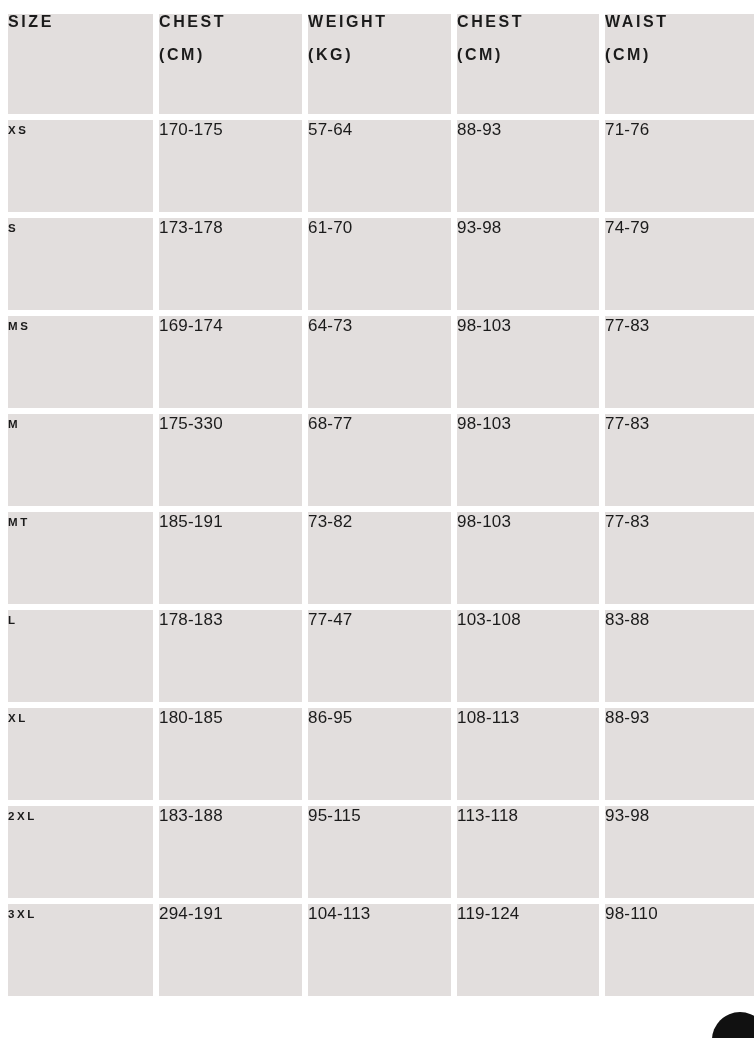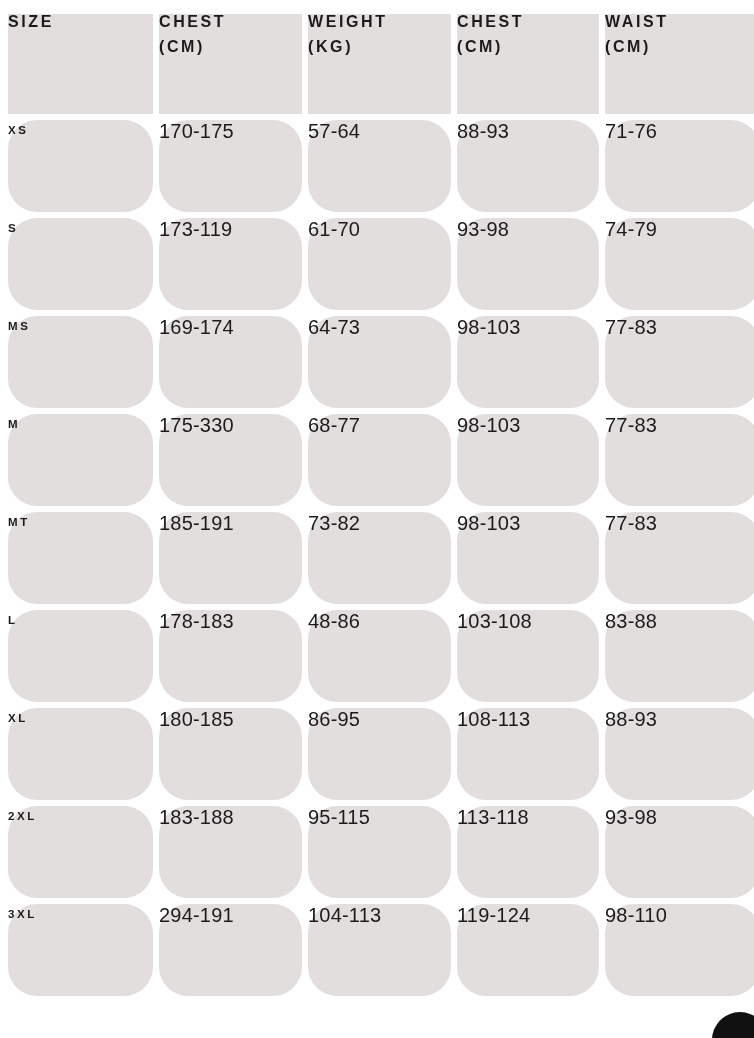--- a/index.html
+++ b/index.html
@@ -55,38 +55,37 @@
     font-size: 16px;
     letter-spacing: 2.6px;
     color: #1b1b1b;
     line-height: 1.05;
   }
   th.head-cell .head-line {
     display: block;
   }
   th.head-cell .head-unit {
     display: block;
-    margin-top: 8px;
+    margin-top: 16px;
   }
 
   td.row-cell {
     height: 92px;
     padding: 26px 0 0 28px;
-    border-radius: 29px;
   }
 
   td.size-cell .size-label {
     font-size: 11.5px;
     font-weight: bold;
     letter-spacing: 2.6px;
     color: #1b1b1b;
   }
 
   td.value-cell .value-label {
-    font-size: 20px;
+    font-size: 17px;
     font-weight: normal;
     letter-spacing: 0.2px;
     color: #1b1b1b;
   }
 
   
   #floating-widget {
     position: absolute;
     right: -14px;
     bottom: -30px;
@@ -134,21 +133,21 @@
     <tbody id="table-body">
         <tr>
           <td class="row-cell size-cell"><span class="size-label">XS</span></td>
           <td class="row-cell value-cell"><span class="value-label">170-175</span></td>
           <td class="row-cell value-cell"><span class="value-label">57-64</span></td>
           <td class="row-cell value-cell"><span class="value-label">88-93</span></td>
           <td class="row-cell value-cell"><span class="value-label">71-76</span></td>
         </tr>
         <tr>
           <td class="row-cell size-cell"><span class="size-label">S</span></td>
-          <td class="row-cell value-cell"><span class="value-label">173-119</span></td>
+          <td class="row-cell value-cell"><span class="value-label">173-178</span></td>
           <td class="row-cell value-cell"><span class="value-label">61-70</span></td>
           <td class="row-cell value-cell"><span class="value-label">93-98</span></td>
           <td class="row-cell value-cell"><span class="value-label">74-79</span></td>
         </tr>
         <tr>
           <td class="row-cell size-cell"><span class="size-label">MS</span></td>
           <td class="row-cell value-cell"><span class="value-label">169-174</span></td>
           <td class="row-cell value-cell"><span class="value-label">64-73</span></td>
           <td class="row-cell value-cell"><span class="value-label">98-103</span></td>
           <td class="row-cell value-cell"><span class="value-label">77-83</span></td>
@@ -163,21 +162,21 @@
         <tr>
           <td class="row-cell size-cell"><span class="size-label">MT</span></td>
           <td class="row-cell value-cell"><span class="value-label">185-191</span></td>
           <td class="row-cell value-cell"><span class="value-label">73-82</span></td>
           <td class="row-cell value-cell"><span class="value-label">98-103</span></td>
           <td class="row-cell value-cell"><span class="value-label">77-83</span></td>
         </tr>
         <tr>
           <td class="row-cell size-cell"><span class="size-label">L</span></td>
           <td class="row-cell value-cell"><span class="value-label">178-183</span></td>
-          <td class="row-cell value-cell"><span class="value-label">48-86</span></td>
+          <td class="row-cell value-cell"><span class="value-label">77-47</span></td>
           <td class="row-cell value-cell"><span class="value-label">103-108</span></td>
           <td class="row-cell value-cell"><span class="value-label">83-88</span></td>
         </tr>
         <tr>
           <td class="row-cell size-cell"><span class="size-label">XL</span></td>
           <td class="row-cell value-cell"><span class="value-label">180-185</span></td>
           <td class="row-cell value-cell"><span class="value-label">86-95</span></td>
           <td class="row-cell value-cell"><span class="value-label">108-113</span></td>
           <td class="row-cell value-cell"><span class="value-label">88-93</span></td>
         </tr>

